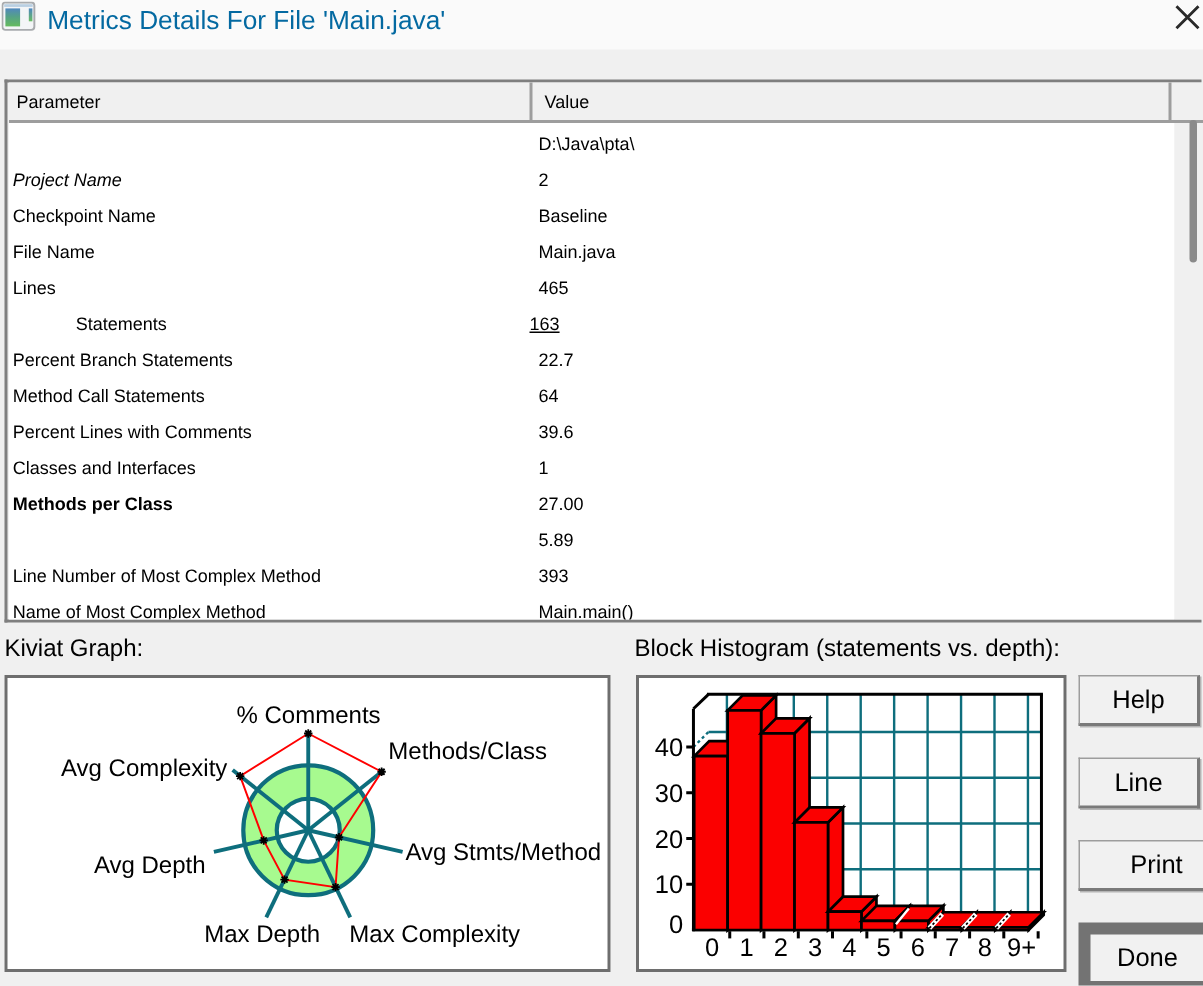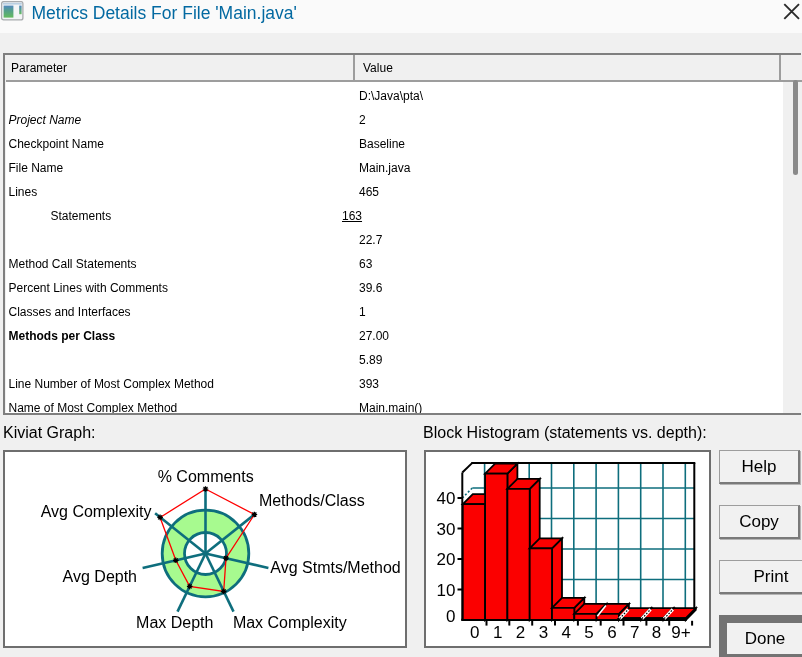--- a/index.html
+++ b/index.html
@@ -60,24 +60,25 @@
     <div class="rowtext" style="left:353px;top:2.3px;">D:\Java\pta\</div>
   <div class="rowtext" style="left:2.5px;top:26.3px;font-style:italic;">Project Name</div>
     <div class="rowtext" style="left:353px;top:26.3px;">2</div>
   <div class="rowtext" style="left:2.5px;top:50.3px;">Checkpoint Name</div>
     <div class="rowtext" style="left:353px;top:50.3px;">Baseline</div>
   <div class="rowtext" style="left:2.5px;top:74.3px;">File Name</div>
     <div class="rowtext" style="left:353px;top:74.3px;">Main.java</div>
   <div class="rowtext" style="left:2.5px;top:98.3px;">Lines</div>
     <div class="rowtext" style="left:353px;top:98.3px;">465</div>
   <div class="rowtext" style="left:2.5px;top:122.3px;margin-left:42px;">Statements</div>
-    <div class="rowtext" style="left:336px;top:122.3px;text-decoration:underline;">163</div>
+    <div class="rowtext" style="left:347px;top:122.3px;text-decoration:underline;">163</div>
+  <div class="rowtext" style="left:2.5px;top:146.3px;">Percent Branch Statements</div>
     <div class="rowtext" style="left:353px;top:146.3px;">22.7</div>
   <div class="rowtext" style="left:2.5px;top:170.3px;">Method Call Statements</div>
-    <div class="rowtext" style="left:353px;top:170.3px;">63</div>
+    <div class="rowtext" style="left:353px;top:170.3px;">64</div>
   <div class="rowtext" style="left:2.5px;top:194.3px;">Percent Lines with Comments</div>
     <div class="rowtext" style="left:353px;top:194.3px;">39.6</div>
   <div class="rowtext" style="left:2.5px;top:218.3px;">Classes and Interfaces</div>
     <div class="rowtext" style="left:353px;top:218.3px;">1</div>
   <div class="rowtext" style="left:2.5px;top:242.3px;font-weight:bold;">Methods per Class</div>
     <div class="rowtext" style="left:353px;top:242.3px;">27.00</div>
     <div class="rowtext" style="left:353px;top:266.3px;">5.89</div>
   <div class="rowtext" style="left:2.5px;top:290.3px;">Line Number of Most Complex Method</div>
     <div class="rowtext" style="left:353px;top:290.3px;">393</div>
   <div class="rowtext" style="left:353px;top:314.3px;">Main.main()</div>
@@ -250,15 +251,15 @@
     <text x="566.2" y="637.5">4</text>
     <text x="589.1" y="637.5">5</text>
     <text x="611.9" y="637.5">6</text>
     <text x="634.8" y="637.5">7</text>
     <text x="656.6" y="637.5">8</text>
     <text x="681" y="637.5">9+</text>
   </g>
 </svg>
 
 <div class="abs" style="left:719px;top:450px;width:78px;height:31px;background:#f1f1f1;border-top:1px solid #9d9d9d;border-left:1px solid #9d9d9d;border-right:2px solid #7a7a7a;border-bottom:2px solid #7a7a7a;box-shadow:1px 1px 0 #b4b4b4;text-align:center;line-height:31px;font-size:17px;">Help</div>
-<div class="abs" style="left:719px;top:505px;width:78px;height:31px;background:#f1f1f1;border-top:1px solid #9d9d9d;border-left:1px solid #9d9d9d;border-right:2px solid #7a7a7a;border-bottom:2px solid #7a7a7a;box-shadow:1px 1px 0 #b4b4b4;text-align:center;line-height:31px;font-size:17px;">Copy</div>
+<div class="abs" style="left:719px;top:505px;width:78px;height:31px;background:#f1f1f1;border-top:1px solid #9d9d9d;border-left:1px solid #9d9d9d;border-right:2px solid #7a7a7a;border-bottom:2px solid #7a7a7a;box-shadow:1px 1px 0 #b4b4b4;text-align:center;line-height:31px;font-size:17px;">Line</div>
 <div class="abs" style="left:719px;top:560px;width:78px;height:31px;background:#f1f1f1;border-top:1px solid #9d9d9d;border-left:1px solid #9d9d9d;border-right:2px solid #7a7a7a;border-bottom:2px solid #7a7a7a;box-shadow:1px 1px 0 #b4b4b4;text-align:center;line-height:31px;font-size:17px;padding-left:12px;">Print</div>
 <div class="abs" style="left:719px;top:615px;width:76px;height:31px;background:#f1f1f1;border:8px solid #737373;box-shadow:2px 2px 0 #a6a6a6;text-align:center;line-height:31px;font-size:17px;">Done</div>
 
 </body></html>

